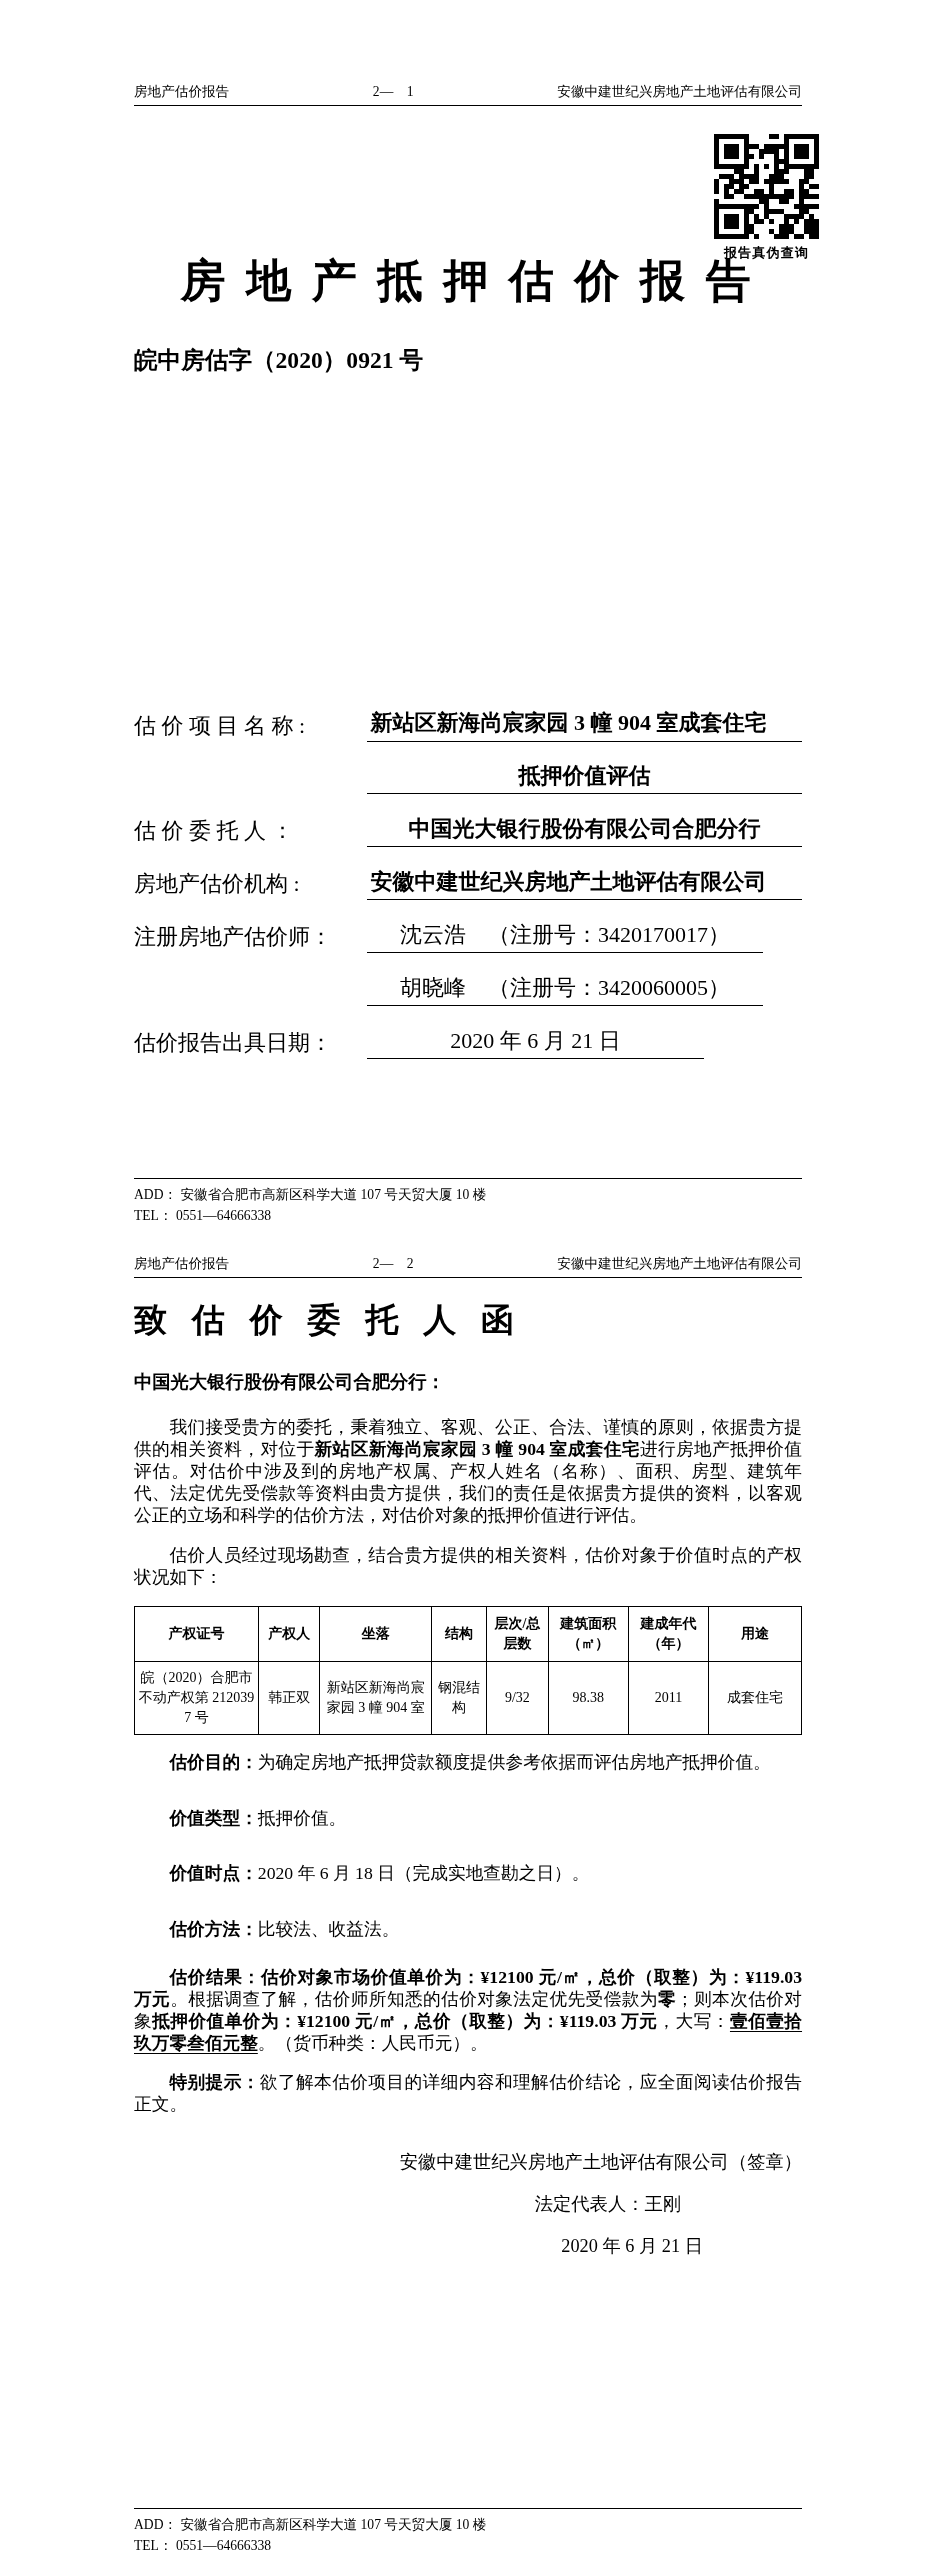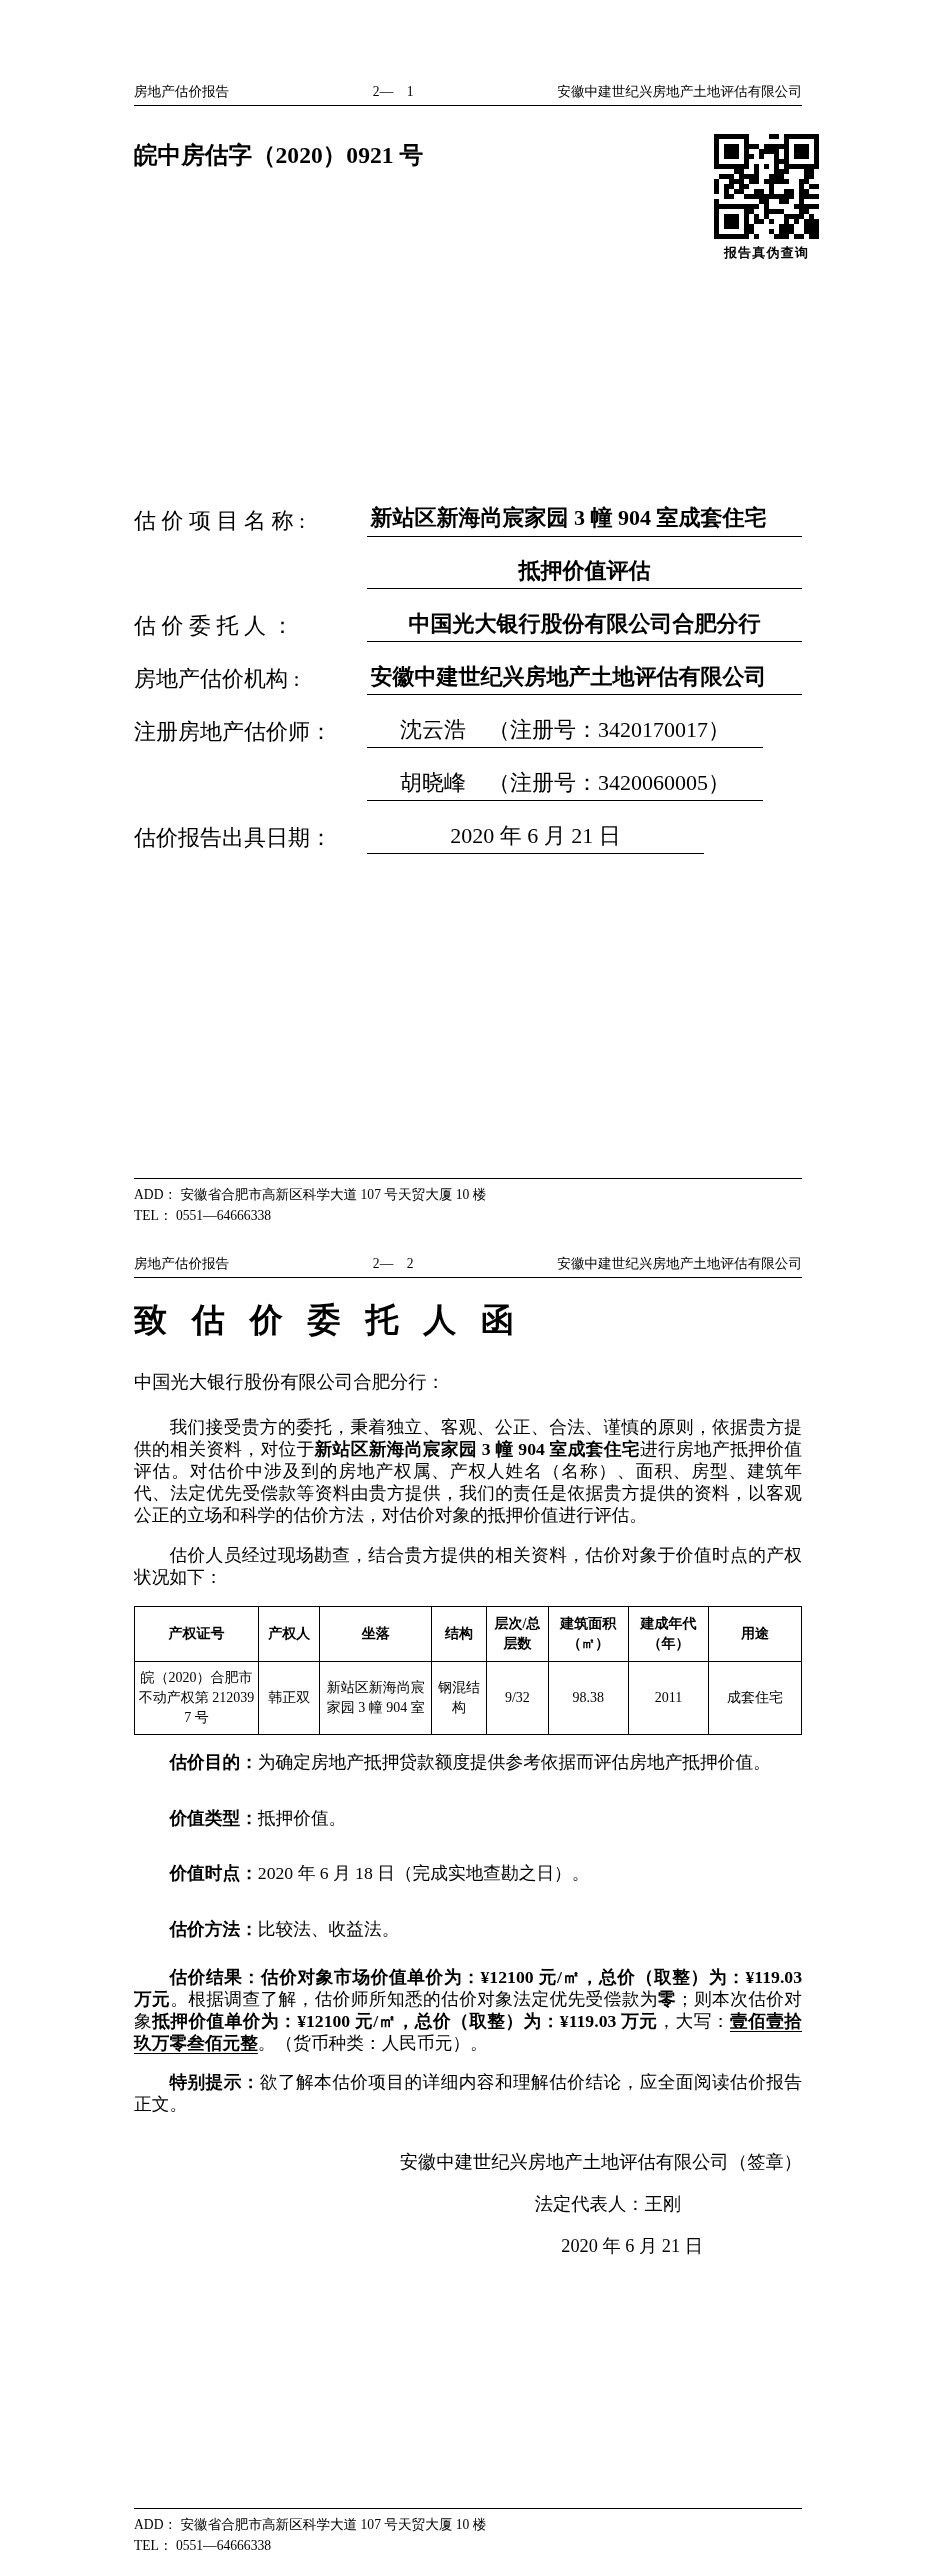--- a/index.html
+++ b/index.html
@@ -33,21 +33,21 @@
   .w560{width:330px}
   .vbold{font-weight:bold}
   .ta-left{text-align:left}
   
   .page-footer{position:absolute;left:134px;right:134px;font-size:13.6px;line-height:21px}
   .p1 .page-footer{bottom:16.5px}
   .p2 .page-footer{bottom:20px}
   .page-footer .rule{margin:0 0 4.7px 0}
   
   .letter-title{margin-top:20px;text-align:left;font-size:33px;font-weight:bold;letter-spacing:8.3px;white-space:nowrap}
-  .addressee{margin-top:26px;font-size:18.3px;font-weight:normal;line-height:26px}
+  .addressee{margin-top:26px;font-size:18.3px;font-weight:bold;line-height:26px}
   .para{margin-top:21px;font-size:17.7px;line-height:22px;text-indent:2em;text-align:justify}
   .para.tight{margin-top:8.3px}
   .b{font-weight:bold}
   .bu{font-weight:bold;text-decoration:underline;text-underline-offset:3.5px}
   .item{font-size:17.7px;line-height:38px;text-indent:2em;margin-top:8.3px}
   
   .ptable{width:100%;border-collapse:collapse;margin-top:15.3px;font-size:14px;table-layout:fixed;line-height:20px}
   .ptable th,.ptable td{border:1.2px solid #000;text-align:center;vertical-align:middle;padding:5.9px 3.5px;font-weight:normal;word-break:break-all}
   .ptable th{font-weight:bold;padding:7px 2.4px}
   .c1{width:19%}.c2{width:9%}.c3{width:17%}.c4{width:8%}
@@ -63,20 +63,21 @@
 
 <section class="page p1">
   <div class="content">
     <div class="doc-header">
       <span>房地产估价报告</span>
       <span class="pageno">2—    1</span>
       <span>安徽中建世纪兴房地产土地评估有限公司</span>
     </div>
     <div class="rule"></div>
 
+    <div class="main-title">房 地 产 抵 押 估 价 报 告</div>
     <div class="doc-no">皖中房估字（2020）0921 号</div>
 
     <div class="form">
       <div class="form-line">
         <span class="form-label">估 价 项 目 名 称 :</span>
         <span class="form-value grow vbold ta-left">新站区新海尚宸家园 3 幢 904 室成套住宅</span>
       </div>
       <div class="form-line">
         <span class="form-label"></span>
         <span class="form-value grow vbold">抵押价值评估</span>

